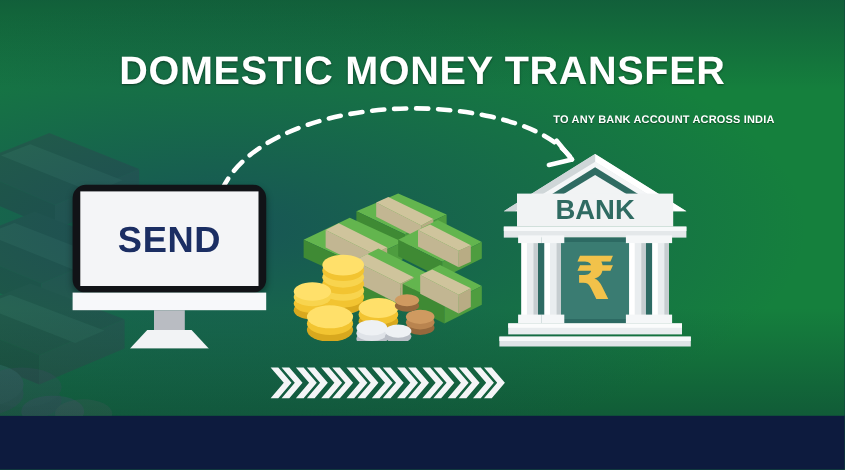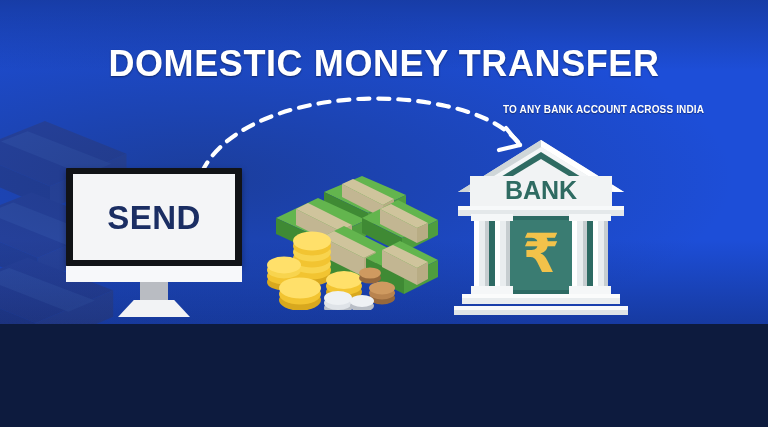--- a/index.html
+++ b/index.html
@@ -6,23 +6,23 @@
     margin: 0;
     padding: 0;
     background: #0d1b3e;
   }
   body {
     font-family: "Liberation Sans", sans-serif;
   }
   #stage {
     position: relative;
     width: 768px;
-    height: 324px;
+    height: 378px;
     overflow: hidden;
-    background: #1d4ed8;
+    background: #15803d;
   }
 
   
   .wm {
     position: absolute;
     pointer-events: none;
   }
   #wm-left {
     left: -64px;
     top: 108px;
@@ -83,21 +83,21 @@
     left: 196px;
     top: 84px;
     width: 330px;
     height: 90px;
   }
 
   
   #monitor { position: absolute; left: 66px; top: 168px; width: 176px; height: 150px; }
   #mon-bezel {
     position: absolute; left: 0; top: 0; width: 176px; height: 98px;
-    background: #111317; border-radius: 1px;
+    background: #111317; border-radius: 12px;
     box-shadow: 0 3px 6px rgba(0,0,0,.35);
   }
   #mon-screen {
     position: absolute; left: 7px; top: 6px; width: 162px; height: 86px;
     background: #f4f5f7;
     display: flex; align-items: center; justify-content: center;
   }
   #send-text {
     color: #1b2e63; font-size: 33px; font-weight: bold;
     letter-spacing: .5px; line-height: 1;

